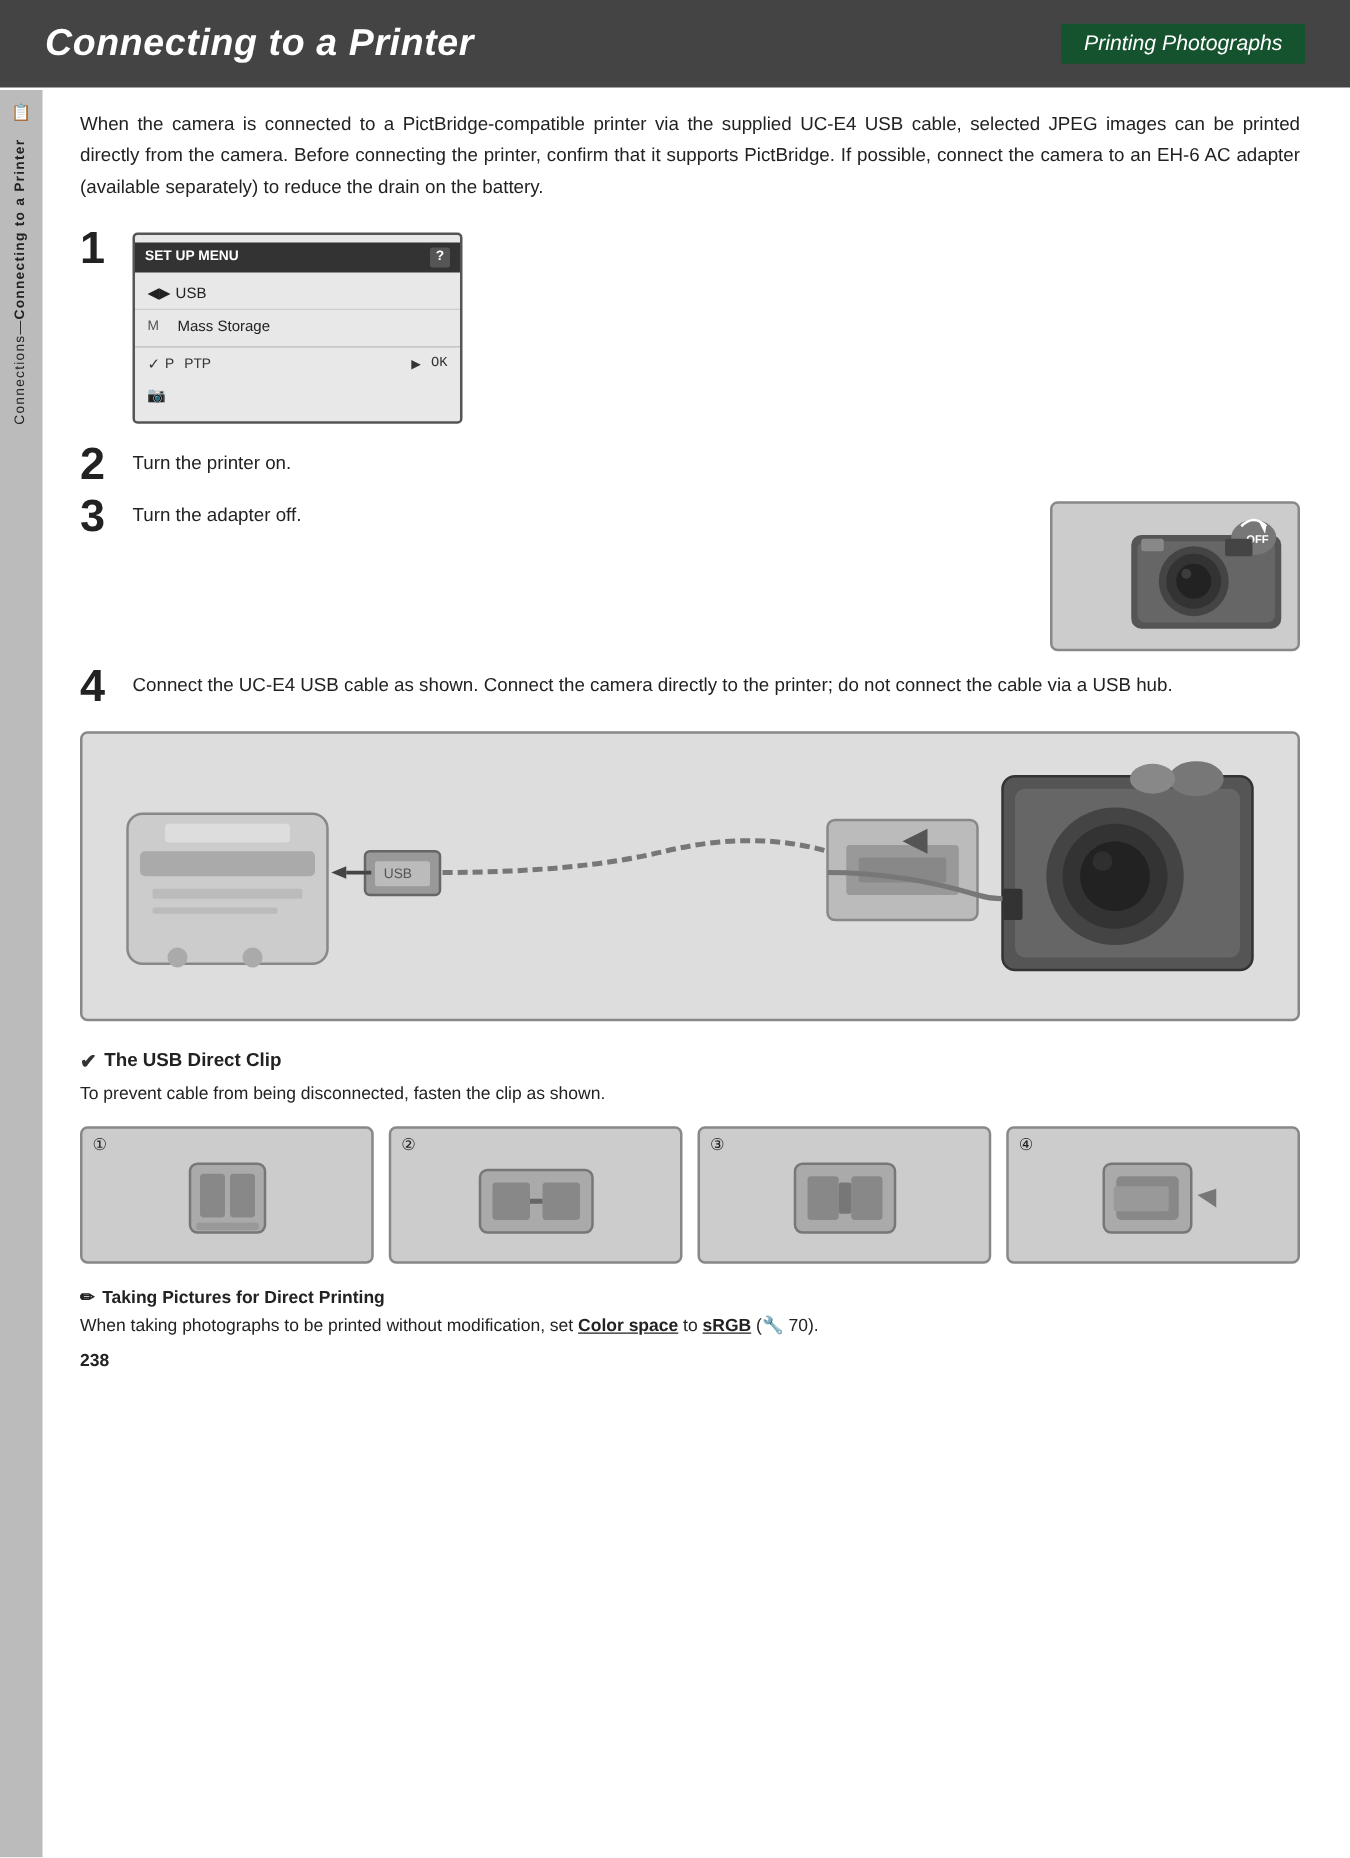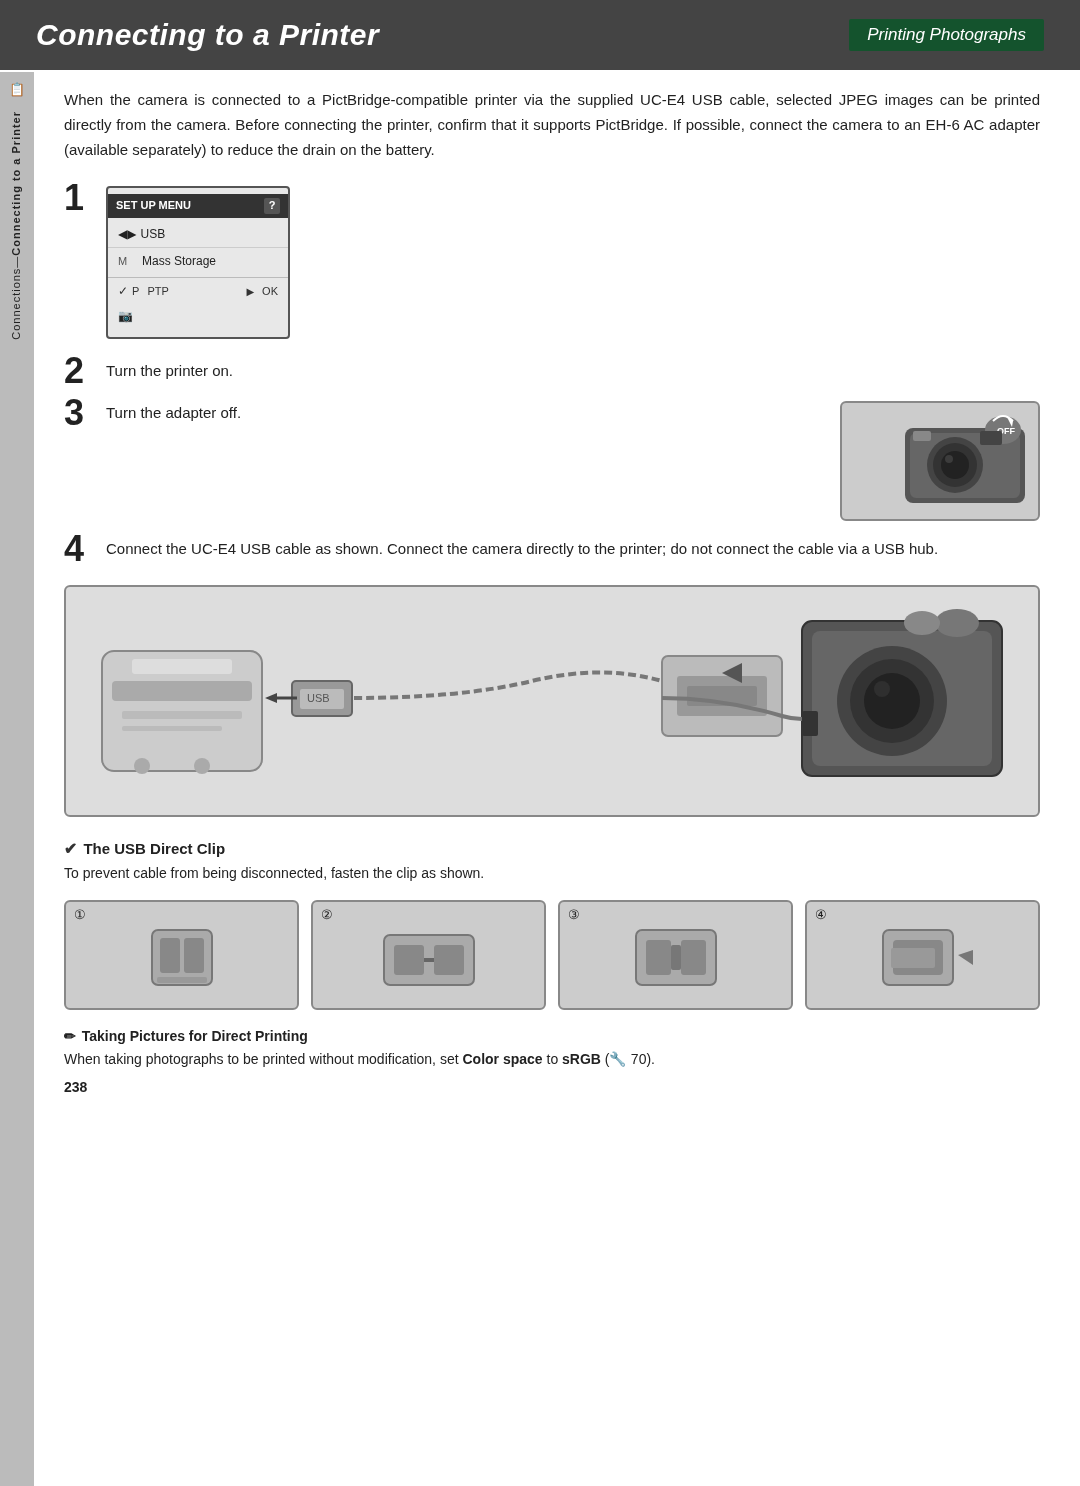--- a/index.html
+++ b/index.html
@@ -112,21 +112,21 @@
       display: flex;
       align-items: flex-start;
       gap: 18px;
     }
     .step1-text {
       flex: 1;
     }
 
     
     .camera-menu {
-      width: 184px;
+      width: 264px;
       min-height: 140px;
       border: 2px solid #555;
       background: #e8e8e8;
       border-radius: 4px;
       padding: 6px 0;
       flex-shrink: 0;
       margin-top: 0;
     }
     .menu-title-bar {
       display: flex;
@@ -280,21 +280,21 @@
       margin-bottom: 4px;
     }
     .pencil-icon {
       font-size: 14px;
     }
     .direct-print-text {
       font-size: 14px;
       line-height: 1.65;
       text-align: justify;
     }
-    .direct-print-text b { font-weight: bold; }
+    .direct-print-text b { font-weight: bold; text-decoration: underline; }
 
     
     .page-number {
       font-size: 14px;
       font-weight: bold;
       margin-top: 8px;
       margin-bottom: 4px;
     }
   </style>
 </head>
@@ -333,21 +333,21 @@
           <div class="menu-item">
             <span class="menu-icon">M</span>
             <span>Mass Storage</span>
           </div>
           <div class="menu-sep"></div>
           <div class="menu-row-ok">
             <span class="menu-check">✓</span>
             <span>P</span>
             <span style="flex:1; padding-left:4px;">PTP</span>
             <span class="arrow-right">▶</span>
-            <span style="margin-left:4px;">OK</span>
+            <span style="margin-left:4px;font-family:Liberation Mono, monospace;">OK</span>
           </div>
 
           <div class="menu-item">
             <span>📷</span>
           </div>
         </div>
       </div>
     </div>
   </div>
 

